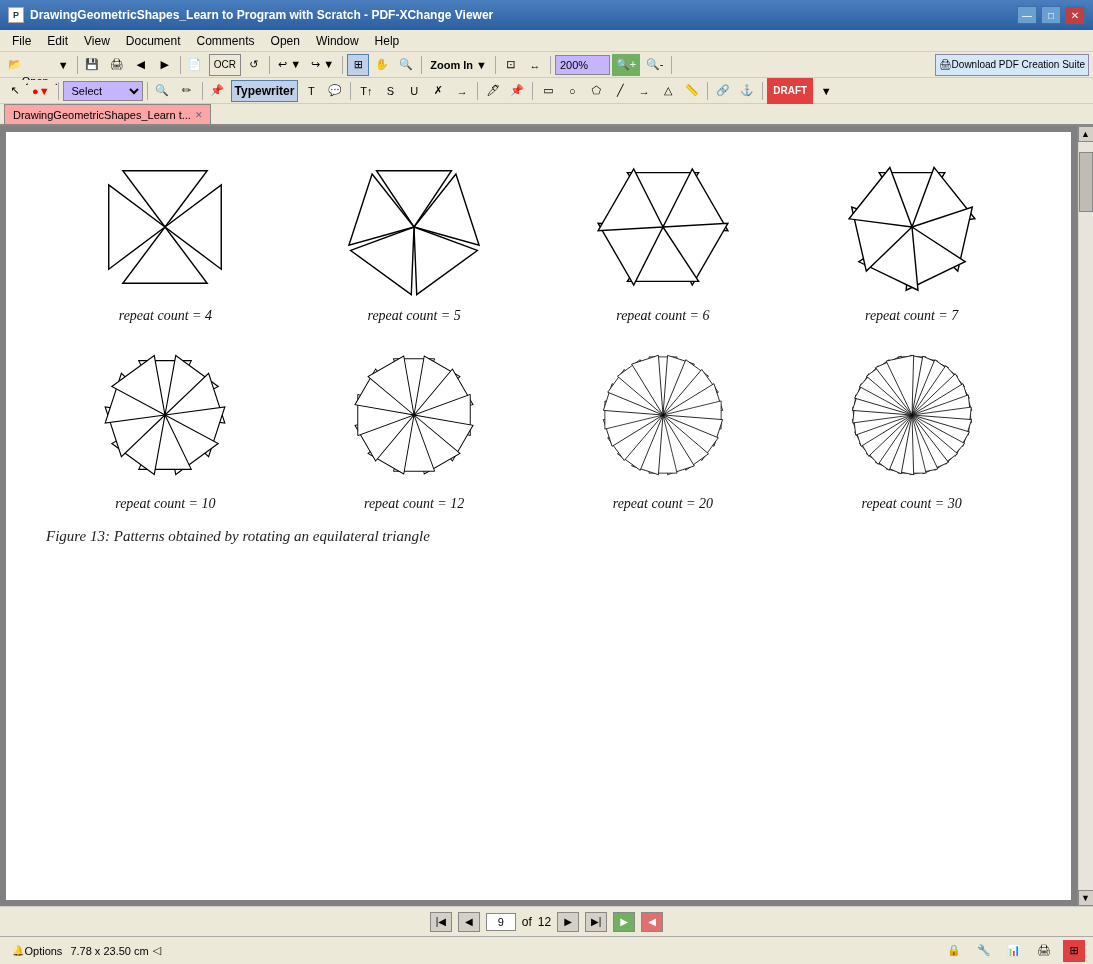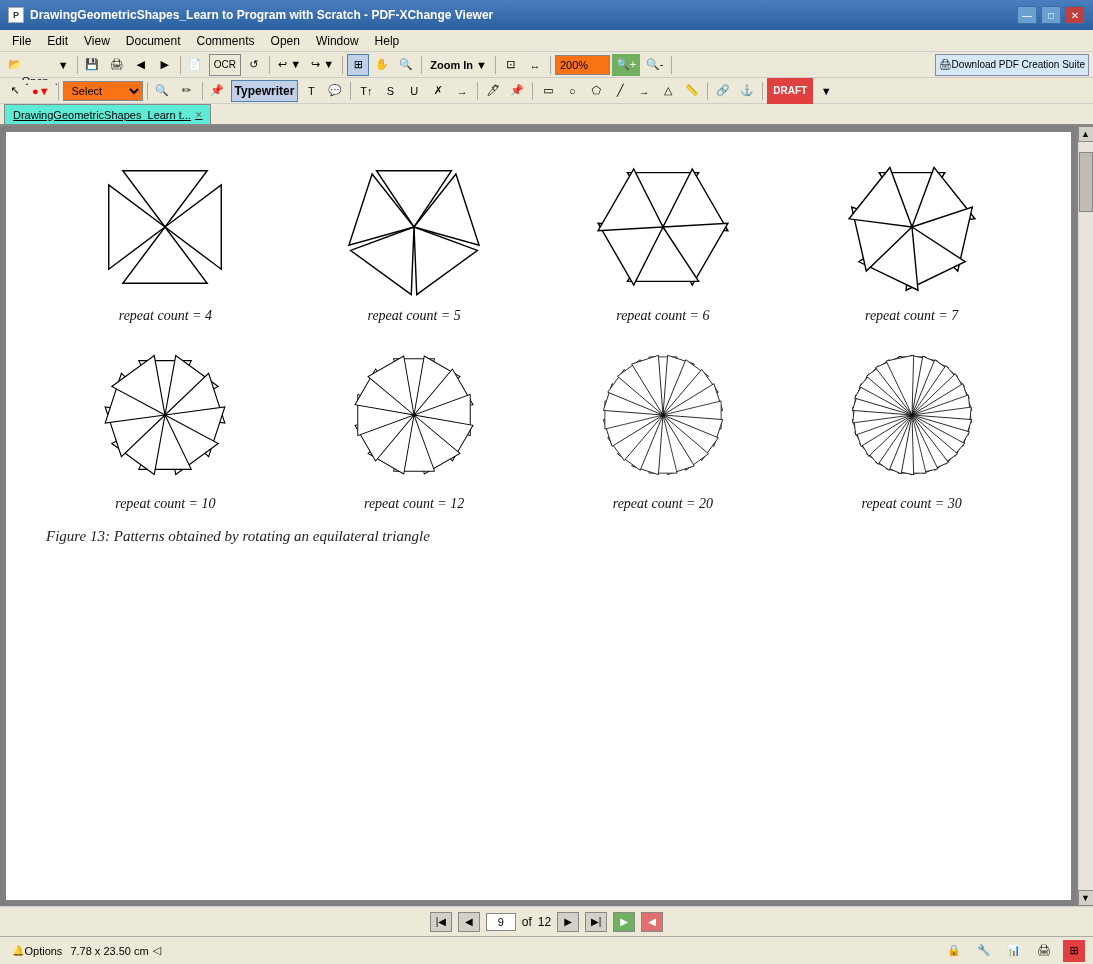--- a/index.html
+++ b/index.html
@@ -50,21 +50,21 @@
       align-items: center;
       justify-content: center;
       font-size: 11px;
       cursor: pointer;
       padding: 0 3px;
     }
     .tb-sep { width: 1px; height: 18px; background: #aaa; margin: 0 2px; }
     .tb-input {
       height: 20px;
       border: 1px solid #888;
-      background: #f97316;
+      background: #c4b5fd;
       font-size: 11px;
       padding: 0 4px;
     }
     .tb-highlighted { background: #c0d0e8; border: 1px solid #5080b0; }
 
     
     #tabbar {
       background: #ece9d8;
       height: 22px;
       display: flex;
@@ -77,21 +77,21 @@
       background: #d4d0c8;
       border: 1px solid #888;
       border-bottom: none;
       padding: 0 8px;
       font-size: 11px;
       display: flex;
       align-items: center;
       gap: 4px;
       cursor: pointer;
     }
-    .tab.active { background: #5eead4; text-decoration: underline; }
+    .tab.active { background: #fca5a5; }
     .tab-close { font-size: 9px; color: #666; cursor: pointer; }
 
     
     #main-area {
       display: flex;
       height: calc(964px - 30px - 22px - 26px - 26px - 22px - 30px - 28px);
       background: #808080;
     }
 
     

